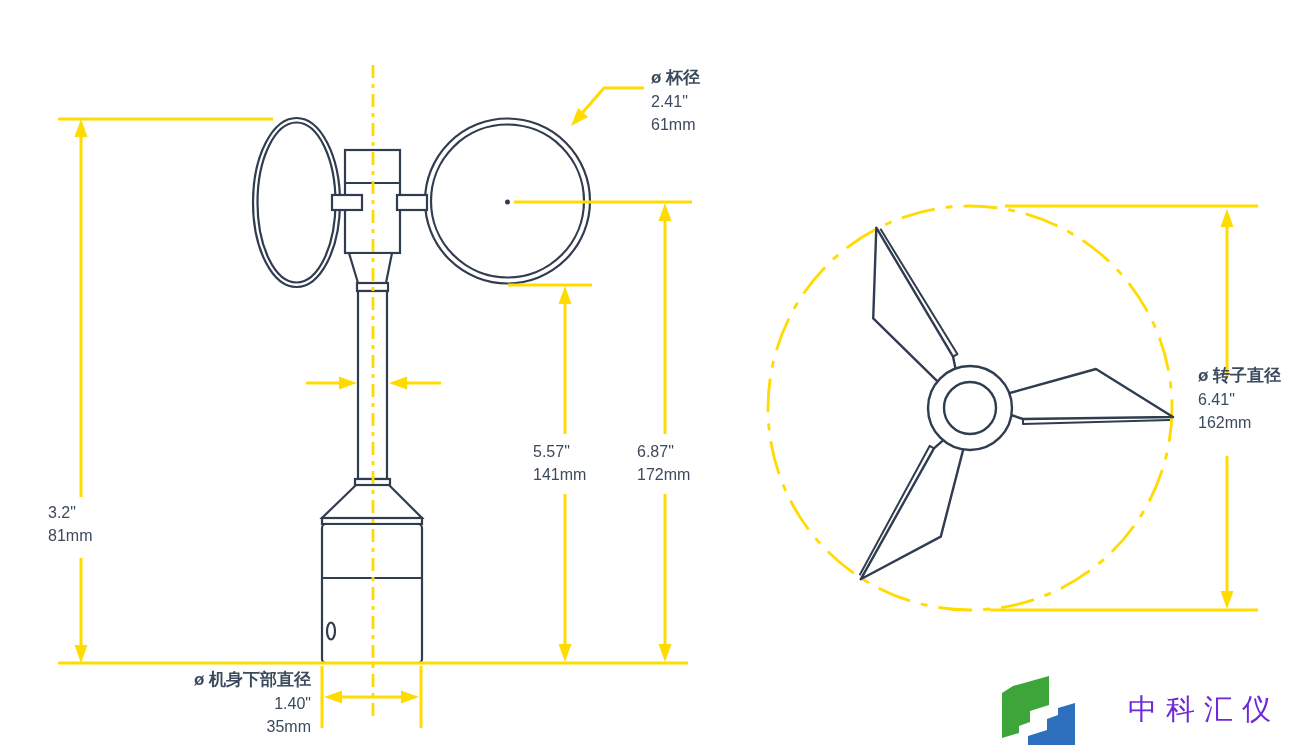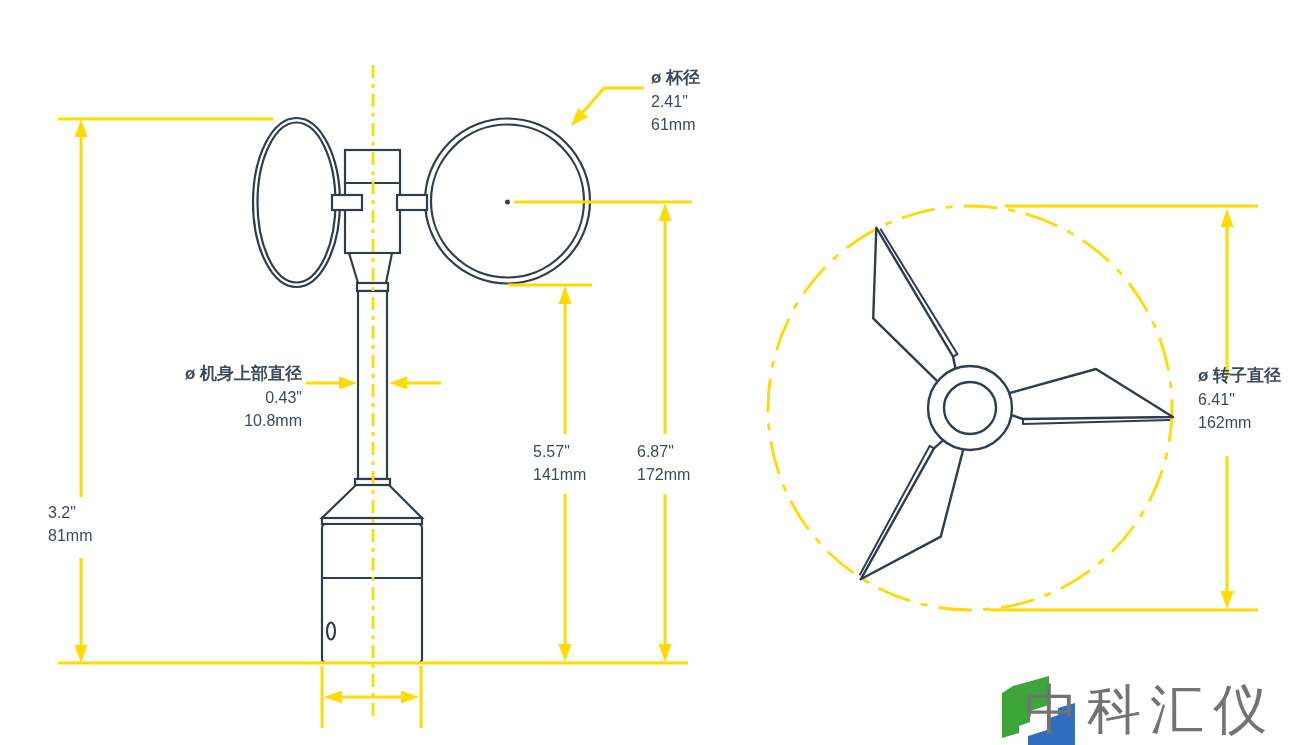--- a/index.html
+++ b/index.html
@@ -3,22 +3,22 @@
 <meta charset="utf-8">
 <style>
   html,body{margin:0;padding:0;background:#ffffff;}
   #canvas{position:relative;width:1313px;height:745px;background:#fff;overflow:hidden;
           font-family:"Liberation Sans",sans-serif;margin-top:20px;}
   #art{position:absolute;left:0;top:0;}
   .lbl{position:absolute;color:#3B4A5C;font-size:16px;line-height:23px;white-space:nowrap;}
   .lbl span{display:block;}
   .lbl .cjk{font-size:17px;font-weight:600;line-height:24px;}
   .alignR{text-align:right;}
-  #logo-text{position:absolute;left:1024px;top:664px;font-size:54px;line-height:50px;
-             letter-spacing:9px;color:#737373;font-weight:500;white-space:nowrap;}
+  #logo-text{position:absolute;left:1128px;top:664px;font-size:29px;line-height:50px;
+             letter-spacing:9px;color:#6d28d9;font-weight:500;white-space:nowrap;}
 </style>
 </head>
 <body>
 
 <div id="canvas">
 
 <svg id="art" width="1313" height="745" viewBox="0 0 1313 745">
 
   <g>
     <circle cx="970" cy="388" r="202" fill="none" stroke="#FFDB00" stroke-width="2.8" stroke-dasharray="34 11 7 11"></circle>
@@ -128,41 +128,41 @@
     <path fill="#2E6FBE" d="M1064,735 L1028,745 L1028,716 L1047,710 L1047,699 L1058,695 L1058,688 L1075,683 L1075,728 Z"></path>
   </g>
 </svg>
 
 <div class="lbl" style="left:651px;top:46px;">
   <span class="cjk">ø 杯径</span>
   <span>2.41"</span>
   <span>61mm</span>
 </div>
 
-<div class="lbl alignR" style="left:100px;top:342px;width:202px;">
-  <span class="cjk">ø 机身上部直径</span>
-  <span>0.43"</span>
-  <span>10.8mm</span>
-</div>
 
 <div class="lbl" style="left:48px;top:481px;">
   <span>3.2"</span>
   <span>81mm</span>
 </div>
 
 <div class="lbl" style="left:533px;top:420px;">
   <span>5.57"</span>
   <span>141mm</span>
 </div>
 
 <div class="lbl" style="left:637px;top:420px;">
   <span>6.87"</span>
   <span>172mm</span>
 </div>
 
+<div class="lbl alignR" style="left:100px;top:648px;width:211px;">
+  <span class="cjk">ø 机身下部直径</span>
+  <span>1.40"</span>
+  <span>35mm</span>
+</div>
 
 <div class="lbl" style="left:1198px;top:344px;">
   <span class="cjk">ø 转子直径</span>
   <span>6.41"</span>
   <span>162mm</span>
 </div>
 
 <div id="logo-text">中科汇仪</div>
 
 </div>

